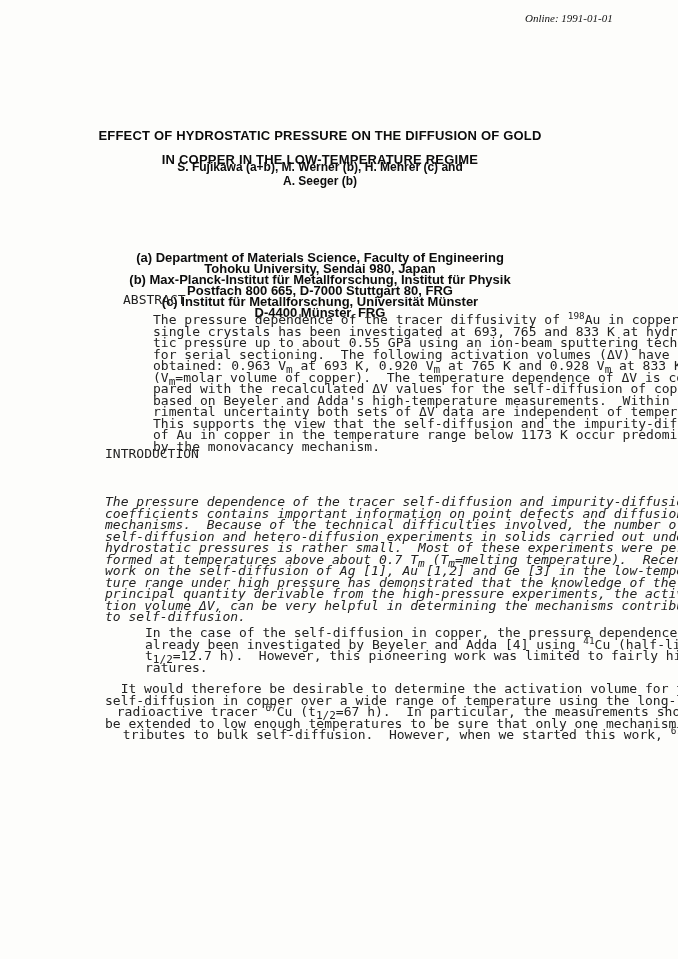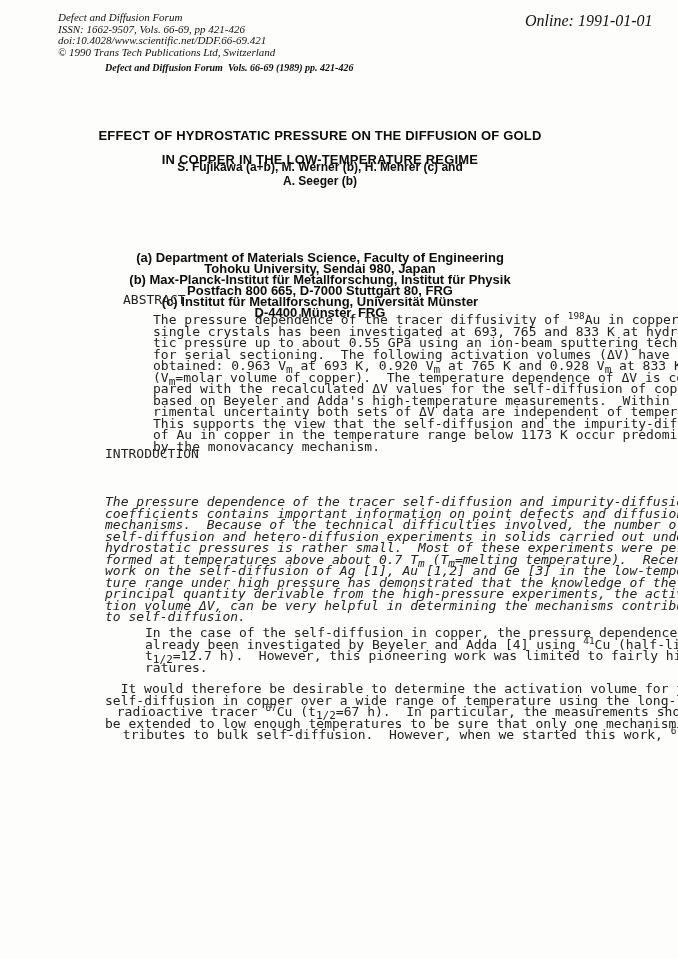--- a/index.html
+++ b/index.html
@@ -22,21 +22,21 @@
     top: 12px;
     font-size: 11px;
     line-height: 11.5px;
     white-space: pre-line;
     color: #121212;
   }
   .online-date {
     position: absolute;
     left: 525px;
     top: 12px;
-    font-size: 16px;
+    font-size: 11px;
     color: #121212;
   }
   .citation-line {
     position: absolute;
     left: 105px;
     top: 62px;
     font-family: "Liberation Serif", serif;
     font-style: italic;
     font-weight: bold;
     font-size: 10px;
@@ -87,28 +87,23 @@
   .intro-p2 { position: absolute; left: 105px; top: 627px; margin-left: 40px; }
   .intro-p3 { position: absolute; left: 105px; top: 683px; text-align: center; }
   .mono sup { font-size: 0.72em; vertical-align: 0.5em; line-height: 0; }
   .mono sub { font-size: 0.85em; vertical-align: -0.3em; line-height: 0; }
 </style>
 </head>
 <body>
 
 <div class="page">
 
-  <div class="pub-info serif-it"><span>Defect and Diffusion Forum</span>
-<span>ISSN: 1662-9507, Vols. 66-69, pp 421-426</span>
-<span>doi:10.4028/www.scientific.net/DDF.66-69.421</span>
-<span>© 1990 Trans Tech Publications Ltd, Switzerland</span></div>
 
   <div class="online-date serif-it">Online: 1991-01-01</div>
 
-  <div class="citation-line">Defect and Diffusion Forum  Vols. 66-69 (1989) pp. 421-426</div>
 
   <div class="centered-block paper-title sans">EFFECT OF HYDROSTATIC PRESSURE ON THE DIFFUSION OF GOLD
 IN COPPER IN THE LOW-TEMPERATURE REGIME</div>
 
   <div class="centered-block authors sans">S. Fujikawa (a+b), M. Werner (b), H. Mehrer (c) and
 A. Seeger (b)</div>
 
   <div class="centered-block affiliations sans">(a) Department of Materials Science, Faculty of Engineering
 Tohoku University, Sendai 980, Japan
 (b) Max-Planck-Institut für Metallforschung, Institut für Physik

